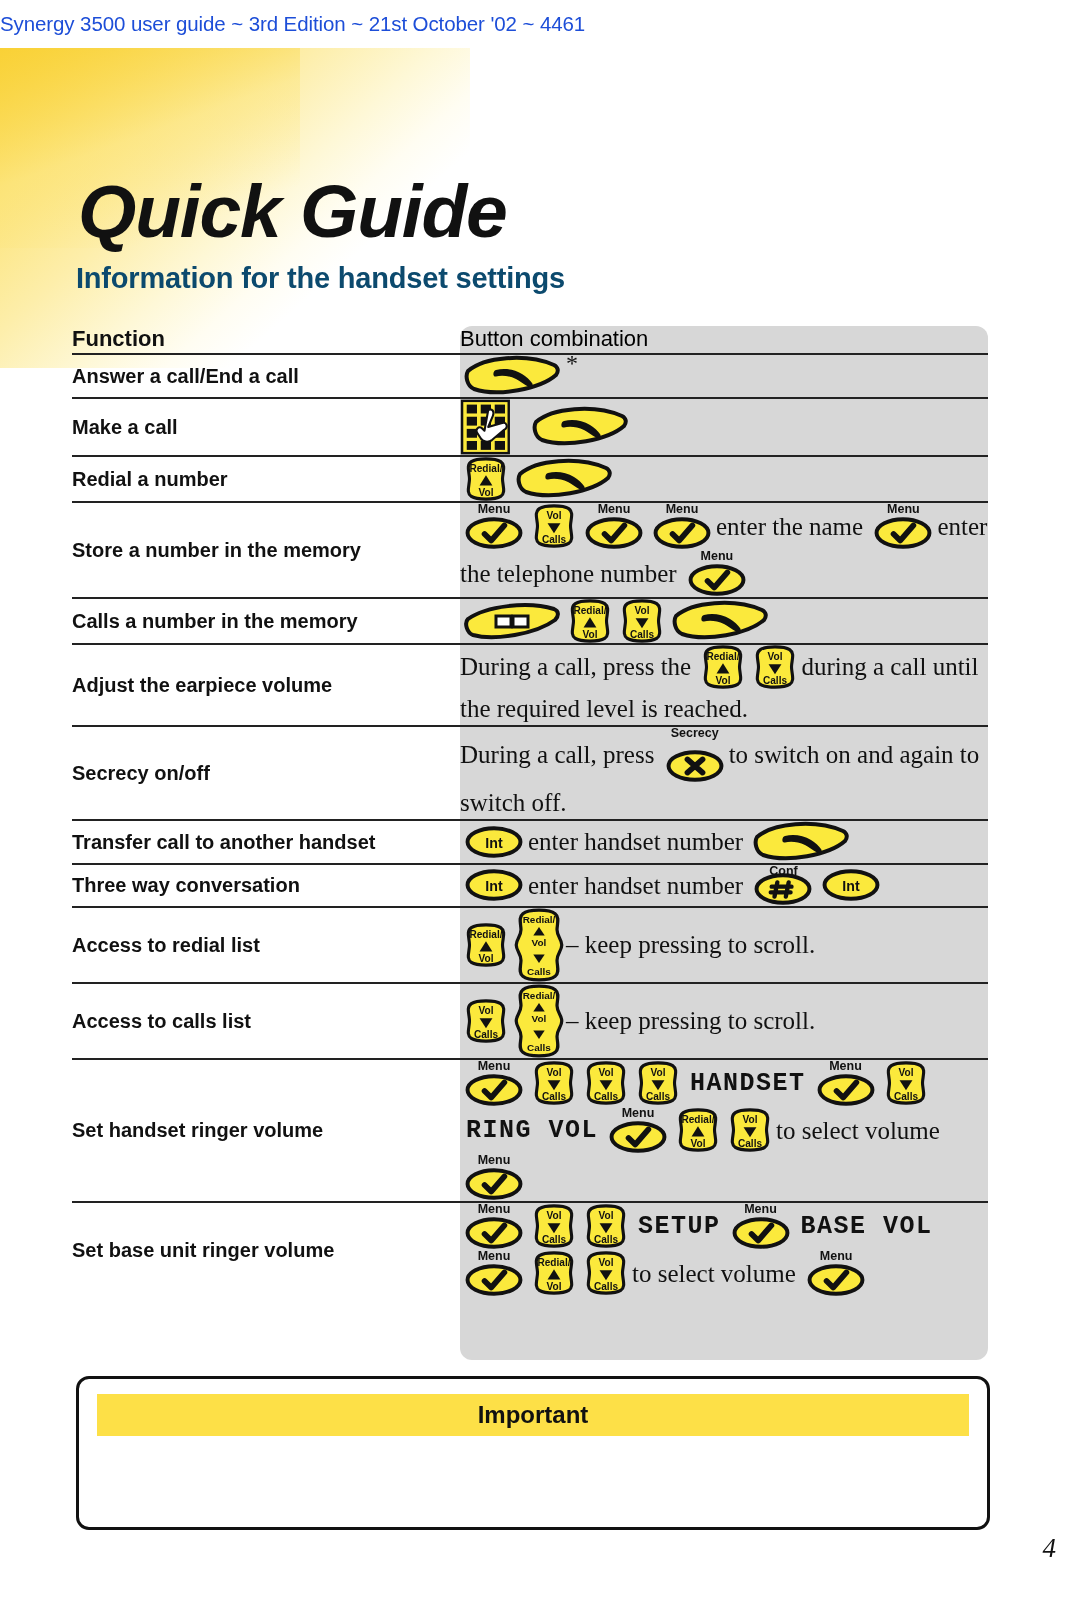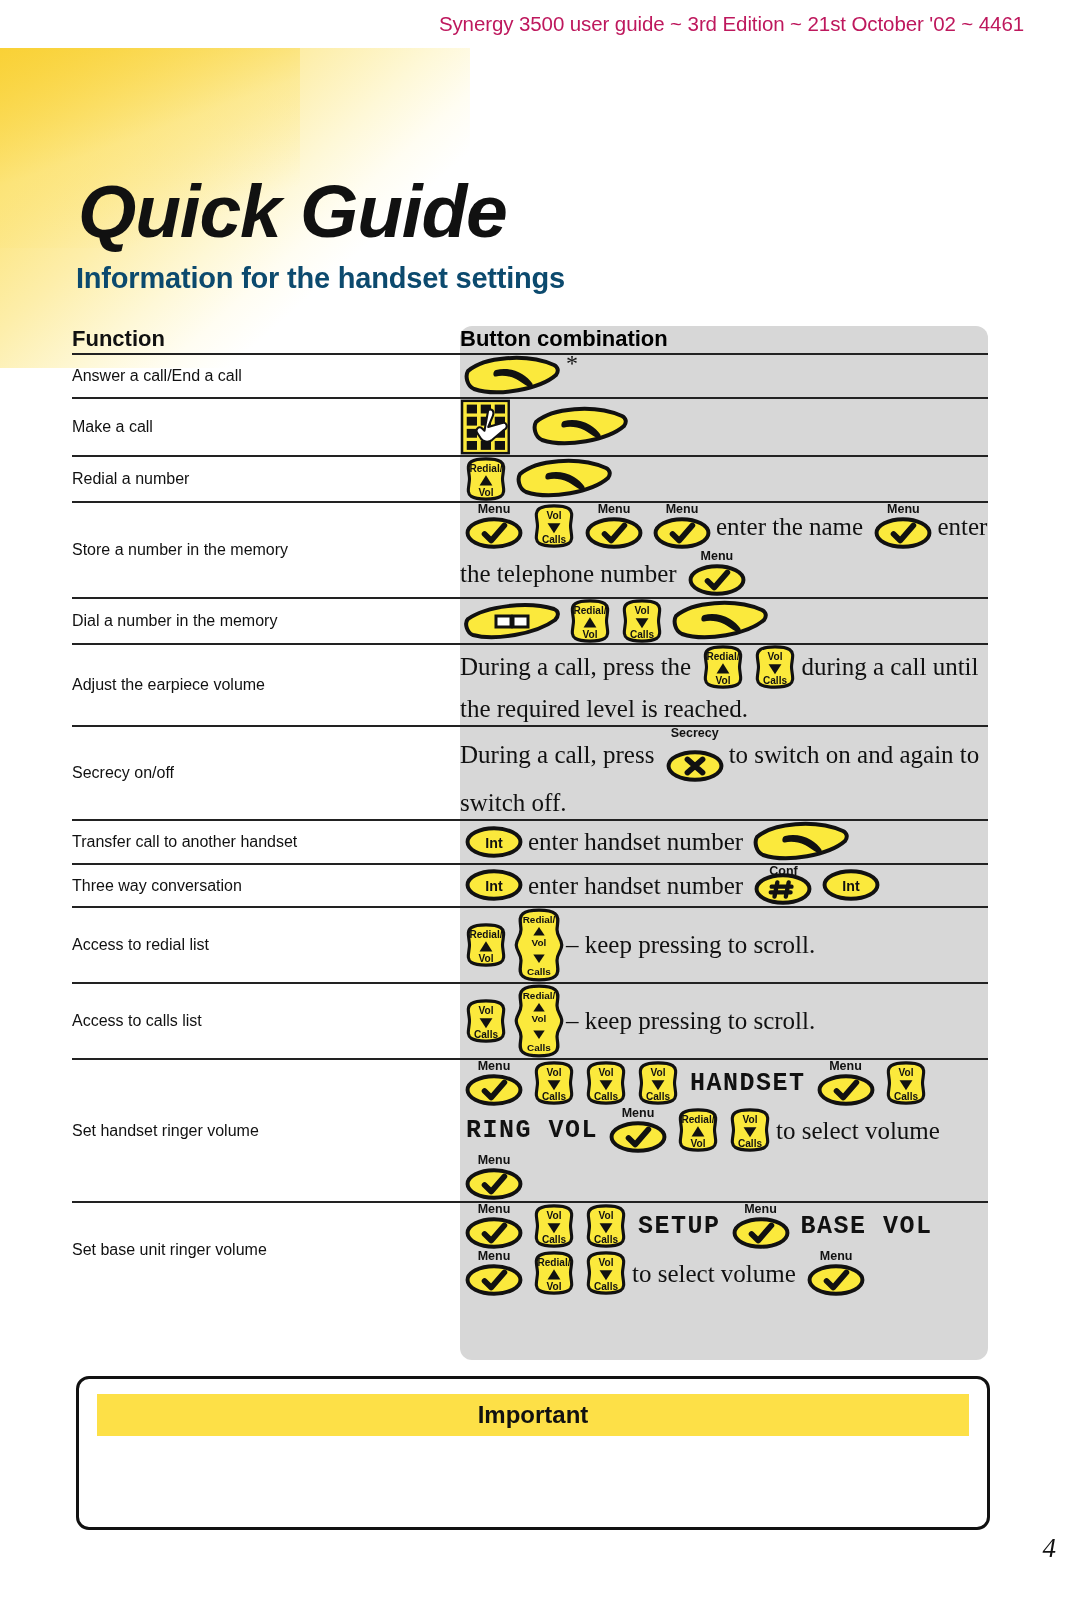--- a/index.html
+++ b/index.html
@@ -24,22 +24,22 @@
     pointer-events:none;
   }
   #corner-wash2{
     position:absolute;left:0;top:48px;width:300px;height:200px;
     background:linear-gradient(160deg, rgba(249,209,53,.95) 0%, rgba(252,228,120,.45) 45%, rgba(255,255,255,0) 80%);
     pointer-events:none;
   }
 
   
   #runhead{
-    position:absolute;top:12px;left:0;width:1024px;text-align:right;
-    font-size:20.5px;font-weight:400;color:#be185d;
+    position:absolute;top:12px;left:0;width:1024px;text-align:left;
+    font-size:20.5px;font-weight:400;color:#1d4ed8;
     letter-spacing:-0.1px;
   }
 
   
   #page-title{
     position:absolute;left:78px;top:174px;
     font-size:75px;font-weight:700;font-style:italic;
     color:#111;letter-spacing:-1.2px;line-height:1;
   }
   #subtitle{
@@ -55,30 +55,30 @@
   }
   table#combo-table{
     position:relative;z-index:2;border-collapse:collapse;width:916px;
     table-layout:fixed;
   }
   table#combo-table td{
     vertical-align:middle;padding:0;
   }
   td.fn{
     width:388px;
-    font-size:16px;font-weight:400;color:#111;
+    font-size:20px;font-weight:700;color:#111;
     padding:10px 14px 10px 28px;line-height:1.22;
   }
   td.combo{
     width:528px;
     padding:6px 10px 6px 12px;
   }
   tr.hdr td{padding-top:14px;padding-bottom:16px;}
   tr.hdr td.fn{font-size:22px;font-weight:700;}
-  tr.hdr td.combo{font-size:22px;font-weight:700;padding-left:14px;}
+  tr.hdr td.combo{font-size:22px;font-weight:400;padding-left:14px;}
   tr.rowline td{border-top:2.6px solid #222;}
 
   
   .flow{
     font-family:"Liberation Serif", serif;
     font-size:25px;color:#111;line-height:1.34;
     display:block;
   }
   .flow .txt{vertical-align:middle;}
 
@@ -253,21 +253,21 @@
        <path d="M22 19 L29 26 L43 10" fill="none" stroke="#111111" stroke-width="6" stroke-linecap="round" stroke-linejoin="round"></path>
      </svg></span><span class="txt">enter the telephone number</span> <span class="btn k-oval" style="padding-top:13px;">
      <span class="caplabel">Menu</span>
      <svg viewBox="0 0 64 36" width="62" height="34" style="display:block;">
        <ellipse cx="32" cy="18" rx="28" ry="14.5" fill="#FBE93C" stroke="#111111" stroke-width="4.2"></ellipse>
        <path d="M22 19 L29 26 L43 10" fill="none" stroke="#111111" stroke-width="6" stroke-linecap="round" stroke-linejoin="round"></path>
      </svg></span></span>
           </td>
         </tr>
         <tr class="rowline">
-          <td class="fn">Dial a number in the memory</td>
+          <td class="fn">Calls a number in the memory</td>
           <td class="combo">
             <span class="flow"><span class="btn k-book">
     <svg viewBox="0 0 96 40" width="96" height="40">
       <path d="M4 18 C22 5 64 0 90 8 C95 10 95 15 91 19 C72 33 30 40 9 34 C3 32 0 22 4 18 Z" fill="#FBE93C" stroke="#111111" stroke-width="4" stroke-linejoin="round"></path>
       <rect x="32" y="15" width="15" height="11" fill="#fff" stroke="#111111" stroke-width="3"></rect>
       <rect x="49" y="15" width="15" height="11" fill="#fff" stroke="#111111" stroke-width="3"></rect>
     </svg></span><span class="btn k-shield">
     <svg viewBox="0 0 48 48" width="48" height="44">
       <path d="M8 5 C14 1 34 1 40 5 C46 9 42 17 42 24 C42 31 46 39 40 43
                C34 47 14 47 8 43 C2 39 6 31 6 24 C6 17 2 9 8 5 Z" fill="#FBE93C" stroke="#111111" stroke-width="3.4" stroke-linejoin="round"></path>

